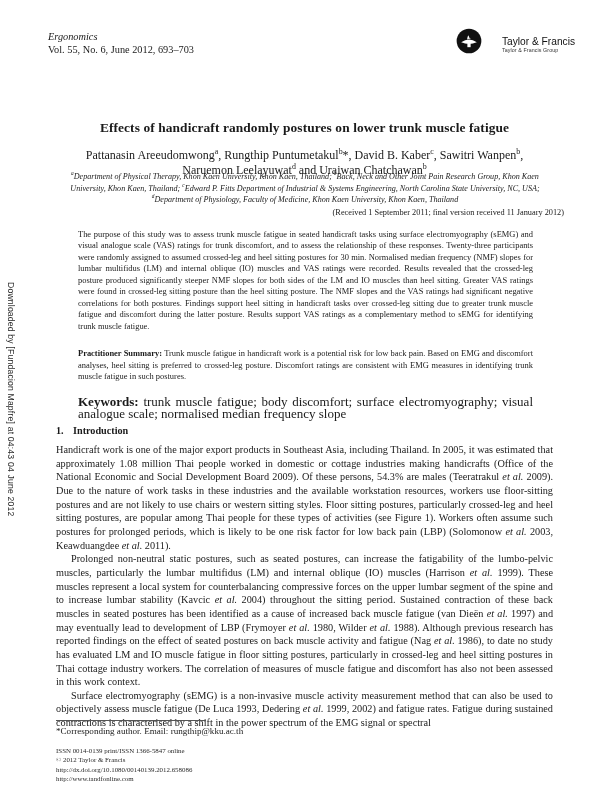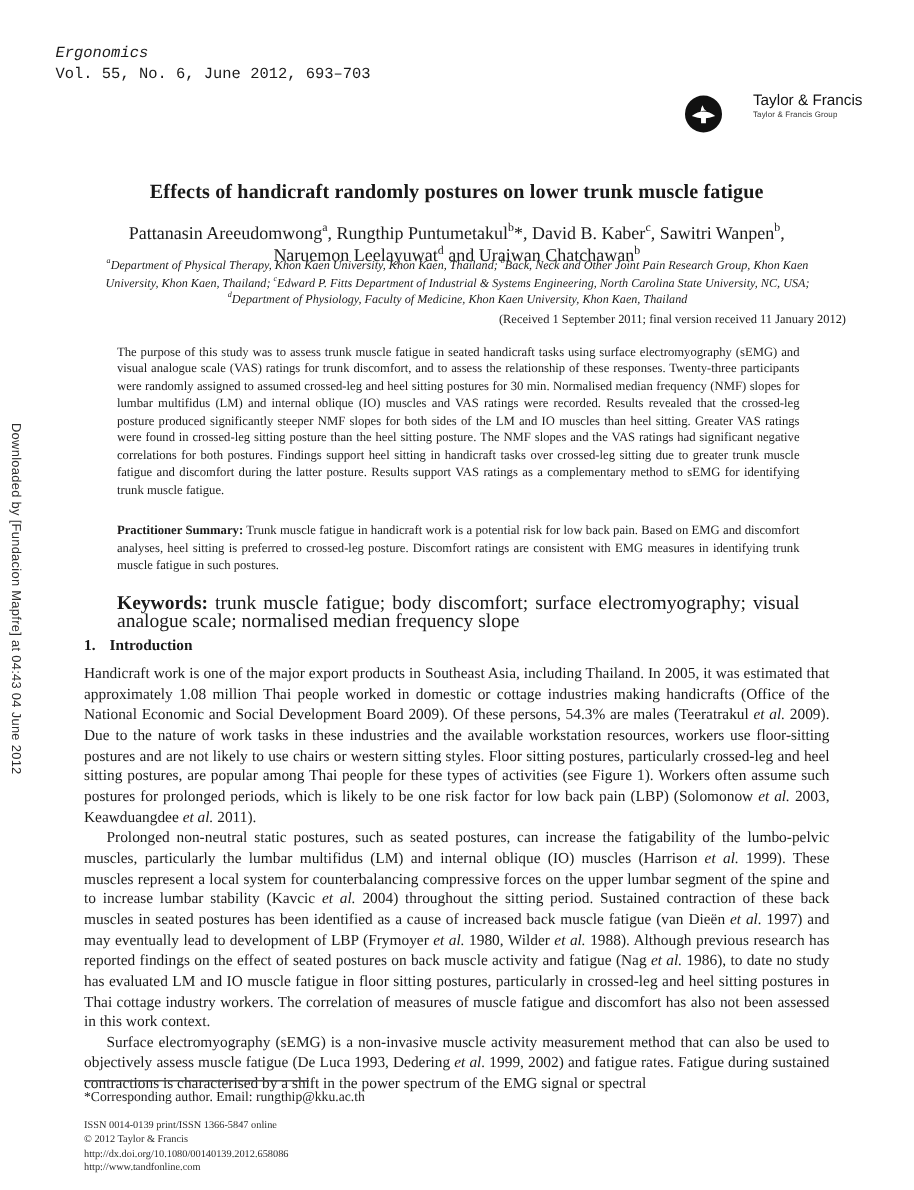--- a/index.html
+++ b/index.html
@@ -34,46 +34,44 @@
     font-size: 8.6px;
     letter-spacing: 0.2px;
     color: #2b2b2b;
     white-space: nowrap;
     line-height: 18px;
   }
 
   
   .masthead {
     position: absolute;
-    left: 37px;
+    left: 48px;
     top: 30px;
     width: 400px;
-    font-family: Liberation Mono, monospace;
   }
   .journal-name {
     font-style: italic;
     font-size: 10.3px;
     line-height: 13px;
     color: #1a1a1a;
   }
   .journal-issue {
     font-size: 10.3px;
     line-height: 14px;
     color: #1a1a1a;
   }
 
   
   .publisher-logo {
     position: absolute;
     right: 34px;
     top: 28px;
     display: flex;
-    align-items: flex-start;
+    align-items: flex-end;
     gap: 20px;
-    margin-top: 35px;
   }
   .logo-mark {
     width: 26px;
     height: 26px;
     flex: 0 0 auto;
   }
   .logo-text {
     display: flex;
     flex-direction: column;
     line-height: 1.05;

